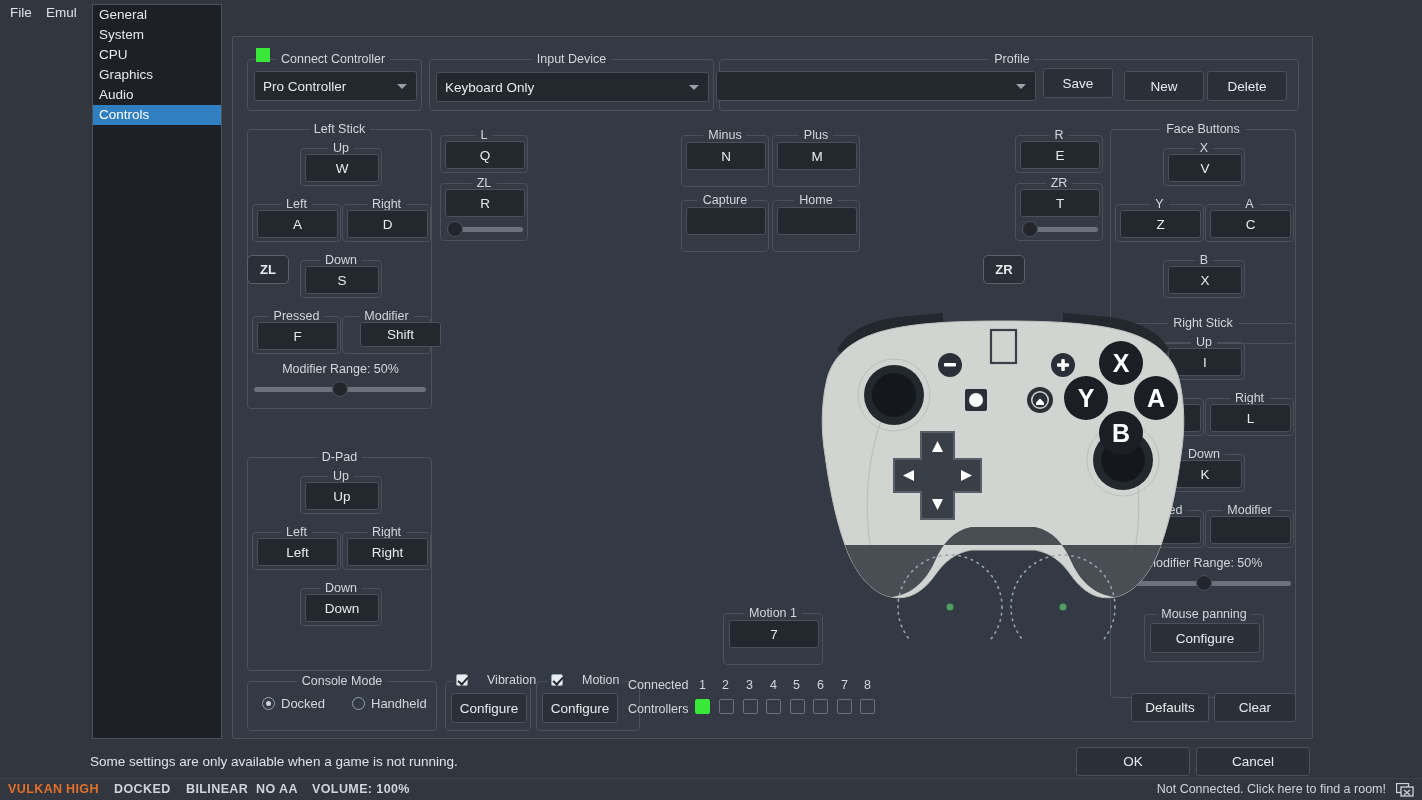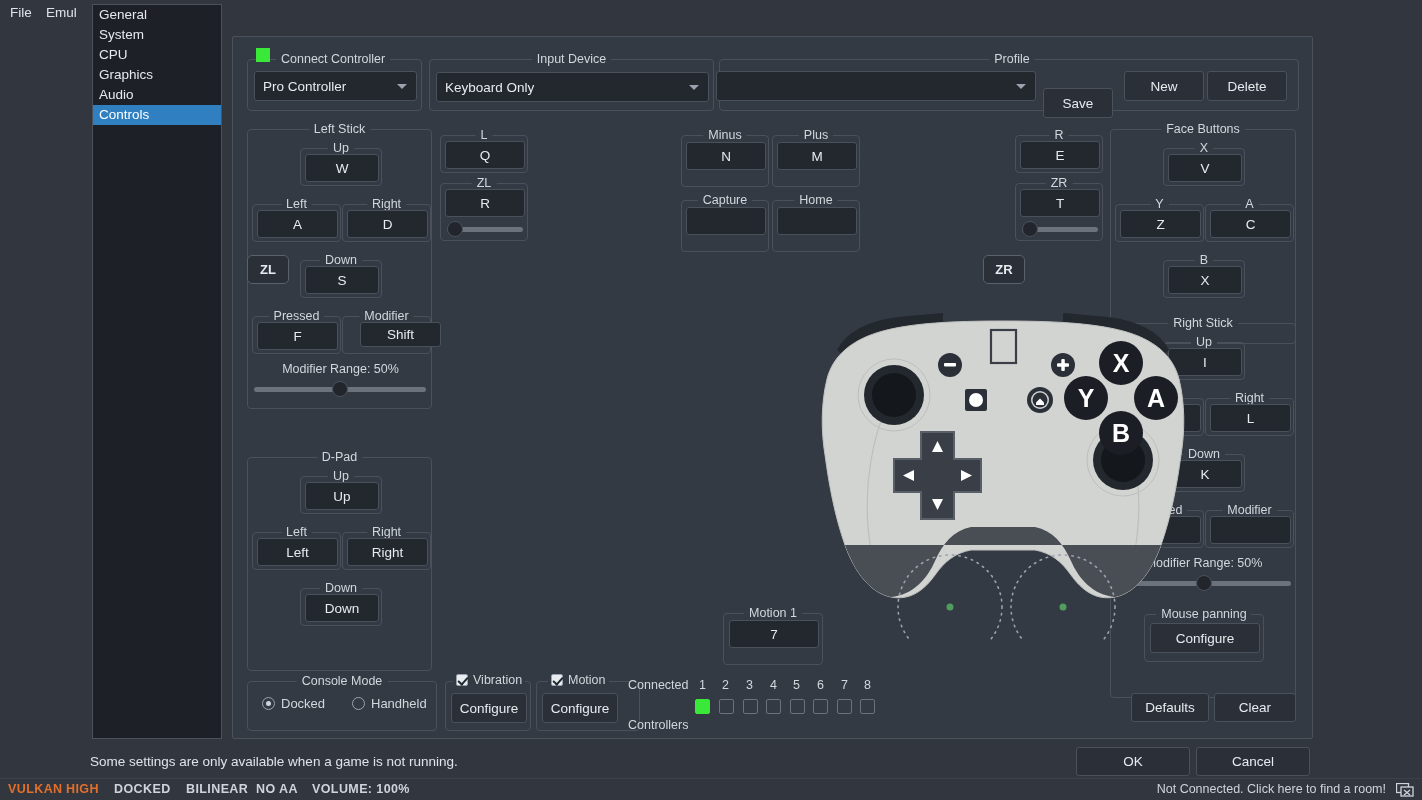--- a/index.html
+++ b/index.html
@@ -68,21 +68,21 @@
 
   
   .slider{position:absolute;height:16px;}
   .slider .track{position:absolute;left:0;right:0;top:6px;height:5px;background:#6b727c;border-radius:3px;}
   .slider .knob{position:absolute;top:0;width:16px;height:16px;border-radius:50%;background:#22262c;border:1px solid #4a515b;}
 
   .lbl{position:absolute;font-size:12.5px;color:#d2d7dd;}
   .lbl-c{position:absolute;font-size:12.5px;color:#d2d7dd;text-align:center;}
 
   
-  .cbx{position:absolute;display:flex;align-items:center;gap:5px;font-size:12.5px;color:#d2d7dd;}
+  .cbx{position:absolute;display:flex;align-items:center;gap:19px;font-size:12.5px;color:#d2d7dd;}
   .cbx .box{width:12px;height:12px;background:#e9edf1;border:1px solid #9aa2ad;border-radius:2px;
     position:relative;}
   .cbx .box.checked:after{content:"";position:absolute;left:3px;top:0px;width:4px;height:8px;
     border:solid #23272e;border-width:0 2px 2px 0;transform:rotate(42deg);}
   .rdo{position:absolute;display:flex;align-items:center;gap:6px;font-size:13px;color:#d2d7dd;}
   .rdo .dot{width:13px;height:13px;border-radius:50%;border:1px solid #9aa2ad;background:#343a43;position:relative;}
   .rdo .dot.on:after{content:"";position:absolute;left:3px;top:3px;width:5px;height:5px;border-radius:50%;background:#cfd4da;}
 
   .connled{position:absolute;width:14px;height:14px;background:#3ae83a;}
   .ctrlbox{position:absolute;width:15px;height:15px;border:1px solid #6b727c;border-radius:2px;background:#343a43;}
@@ -135,21 +135,21 @@
         <span class="arrow"></span>
       </div>
     </div>
 
     <div class="gb" style="left:486px;top:22px;width:580px;height:52px;">
       <div class="gb-title" style="left:292px;transform:translateX(-50%)">Profile</div>
       <div class="combo" style="left:-4px;top:11px;width:320px;height:30px;">
         <span></span>
         <span class="arrow"></span>
       </div>
-      <div class="btn" style="left:323px;top:28px;width:70px;height:30px;">Save</div>
+      <div class="btn" style="left:323px;top:8px;width:70px;height:30px;">Save</div>
       <div class="btn" style="left:404px;top:11px;width:80px;height:30px;">New</div>
       <div class="btn" style="left:487px;top:11px;width:80px;height:30px;">Delete</div>
     </div>
 
     <div class="gb" style="left:14px;top:92px;width:185px;height:280px;">
       <div class="gb-title">Left Stick</div>
 
       <div class="gb" style="left:52px;top:18px;width:82px;height:38px;">
         <div class="gb-title">Up</div>
         <div class="keyfield" style="left:4px;top:5px;width:74px;height:28px;">W</div>
@@ -420,21 +420,21 @@
 
     <div class="gb" style="left:303px;top:644px;width:104px;height:50px;">
       <div class="cbx" style="left:11px;top:-9px;background:#343a43;padding:0 3px;">
         <span class="box checked"></span>
         <span>Motion</span>
       </div>
       <div class="btn" style="left:5px;top:11px;width:76px;height:30px;">Configure</div>
     </div>
 
     <div class="lbl" style="left:395px;top:641px;">Connected</div>
-    <div class="lbl" style="left:395px;top:681px;">Controllers</div>
+    <div class="lbl" style="left:395px;top:665px;">Controllers</div>
 
     <div class="ctrlnum" style="left:462px;top:641px;">1</div>
     <div class="ctrlnum" style="left:485px;top:641px;">2</div>
     <div class="ctrlnum" style="left:509px;top:641px;">3</div>
     <div class="ctrlnum" style="left:533px;top:641px;">4</div>
     <div class="ctrlnum" style="left:556px;top:641px;">5</div>
     <div class="ctrlnum" style="left:580px;top:641px;">6</div>
     <div class="ctrlnum" style="left:604px;top:641px;">7</div>
     <div class="ctrlnum" style="left:627px;top:641px;">8</div>
 

